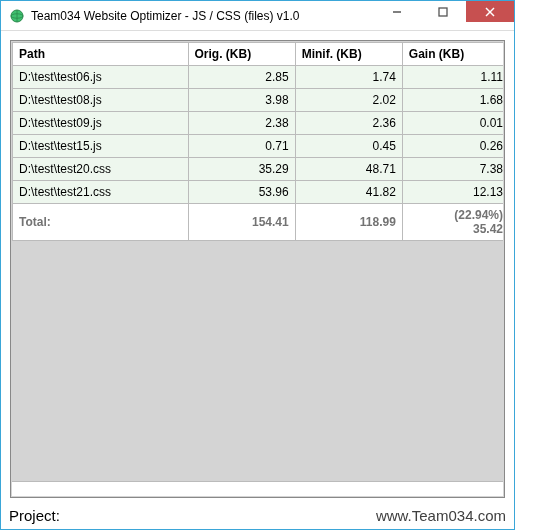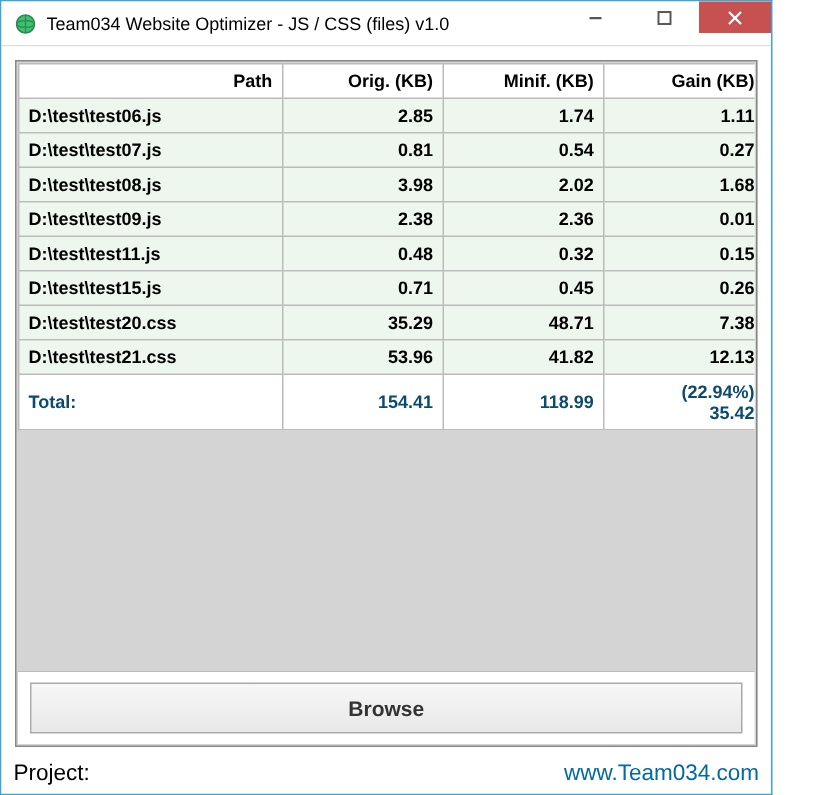--- a/index.html
+++ b/index.html
@@ -85,36 +85,35 @@
   table {
     border-collapse: collapse;
     width: 498px;
     background: #fff;
     font-size: 12px;
   }
   th {
     background: #fff;
     border: 1px solid #bbb;
     font-weight: bold;
-    text-align: right;
+    text-align: left;
     padding: 4px 6px;
     font-size: 12px;
   }
   td {
     border: 1px solid #bbb;
     padding: 4px 6px;
     background: #eef7ee;
-    font-weight: bold;
   }
   td.path { text-align: left; width: 154px; }
   td.num { text-align: right; width: 94px; padding-left: 20px; }
   th.path { width: 154px; }
   th.num { width: 94px; }
   tr.total td {
-    color: #0c4a6e;
+    color: #737373;
     font-weight: bold;
     background: #fff;
   }
   .buttons {
     display: flex;
     gap: 8px;
     padding: 7px 8px 7px 8px;
     background: #fff;
     border-top: 1px solid #bbb;
   }
@@ -134,21 +133,21 @@
   }
   .statusbar {
     height: 22px;
     display: flex;
     align-items: flex-start;
     padding: 0 8px;
     font-size: 15px;
     background: #fff;
     justify-content: space-between;
   }
-  .statusbar a { color: #0369a1; text-decoration: none; margin-left: 24px; }
+  .statusbar a { color: #404040; text-decoration: none; margin-left: 24px; }
 </style>
 </head>
 <body>
 
 <div class="window">
   <div class="titlebar">
     <span class="icon">
       <svg width="16" height="16" viewBox="0 0 16 16">
         <circle cx="8" cy="8" r="6" fill="#3fbf6f" stroke="#2a8a4d" stroke-width="1"></circle>
         <ellipse cx="8" cy="8" rx="6" ry="2.2" fill="none" stroke="#2a8a4d" stroke-width="0.8"></ellipse>
@@ -189,42 +188,30 @@
             </tr>
           </thead>
           <tbody id="grid-body">
               <tr>
                 <td class="path">D:\test\test06.js</td>
                 <td class="num">2.85</td>
                 <td class="num">1.74</td>
                 <td class="num">1.11</td>
               </tr>
               <tr>
-                <td class="path">D:\test\test07.js</td>
-                <td class="num">0.81</td>
-                <td class="num">0.54</td>
-                <td class="num">0.27</td>
-              </tr>
-              <tr>
                 <td class="path">D:\test\test08.js</td>
                 <td class="num">3.98</td>
                 <td class="num">2.02</td>
                 <td class="num">1.68</td>
               </tr>
               <tr>
                 <td class="path">D:\test\test09.js</td>
                 <td class="num">2.38</td>
                 <td class="num">2.36</td>
                 <td class="num">0.01</td>
-              </tr>
-              <tr>
-                <td class="path">D:\test\test11.js</td>
-                <td class="num">0.48</td>
-                <td class="num">0.32</td>
-                <td class="num">0.15</td>
               </tr>
               <tr>
                 <td class="path">D:\test\test15.js</td>
                 <td class="num">0.71</td>
                 <td class="num">0.45</td>
                 <td class="num">0.26</td>
               </tr>
               <tr>
                 <td class="path">D:\test\test20.css</td>
                 <td class="num">35.29</td>
@@ -240,21 +227,20 @@
               <tr class="total">
                 <td class="path">Total:</td>
                 <td class="num">154.41</td>
                 <td class="num">118.99</td>
                 <td class="num">(22.94%) 35.42</td>
               </tr>
             </tbody>
         </table>
       </div>
       <div class="buttons">
-        <button class="btn">Browse</button>
       </div>
     </div>
   </div>
 
   <div class="statusbar">
     <span>Project:</span>
     <a href="#">www.Team034.com</a>
   </div>
 </div>
 

